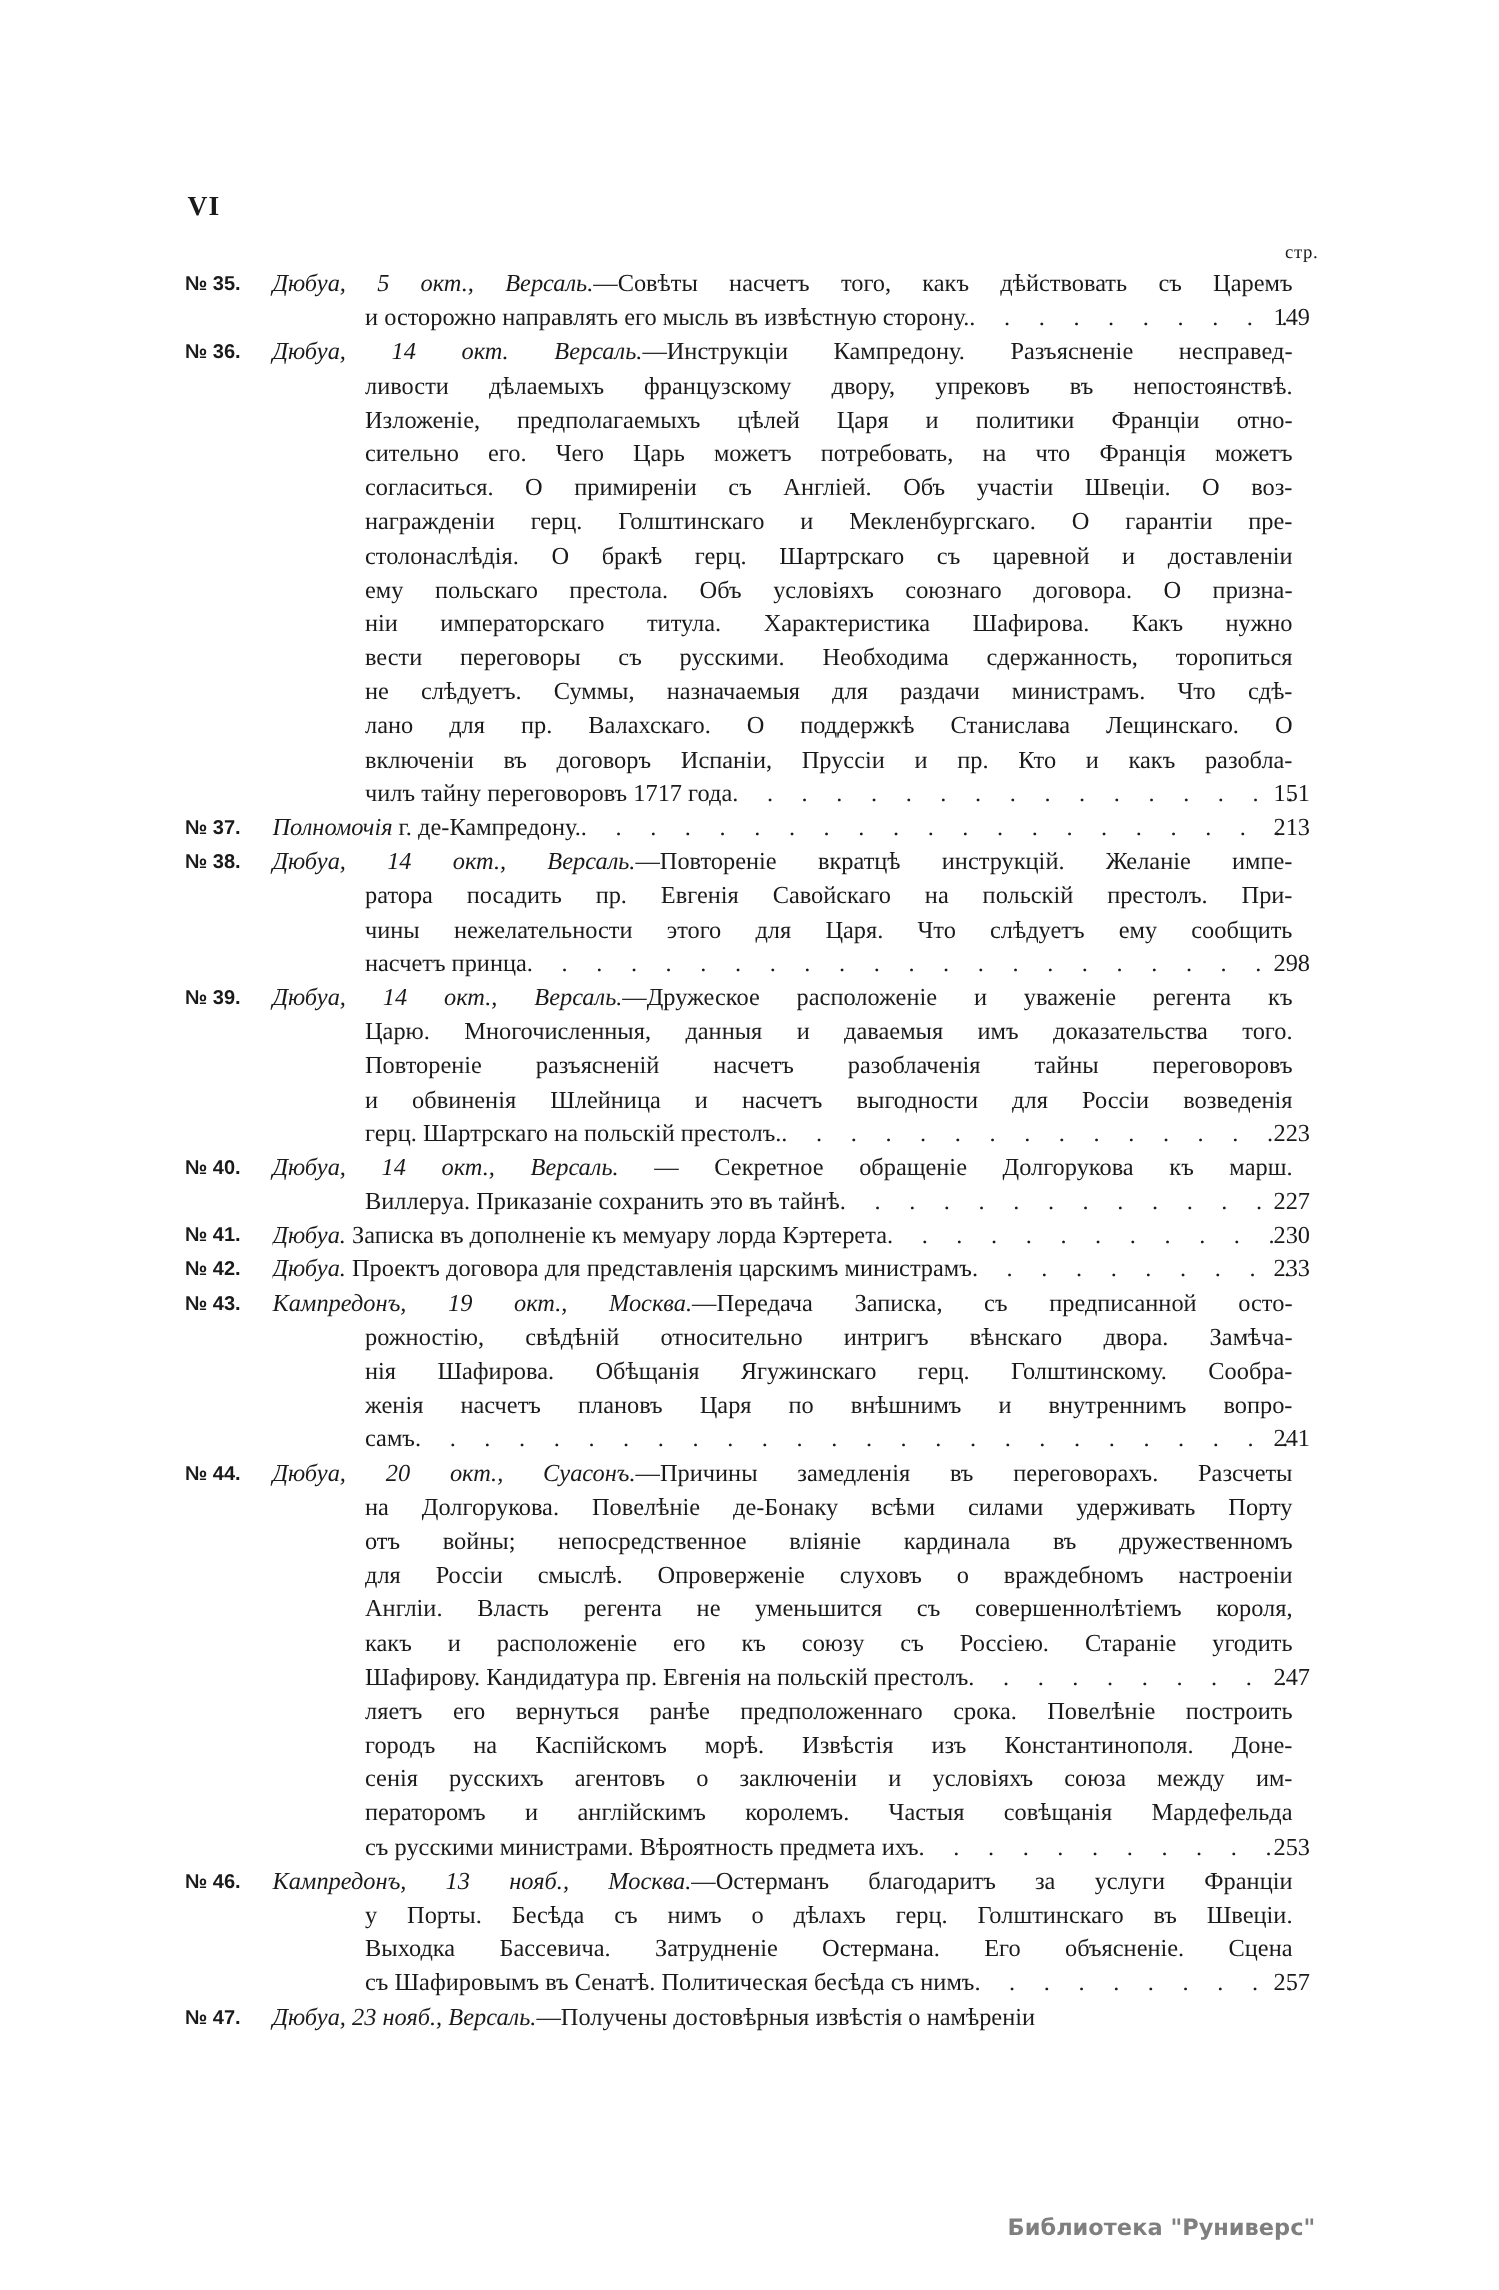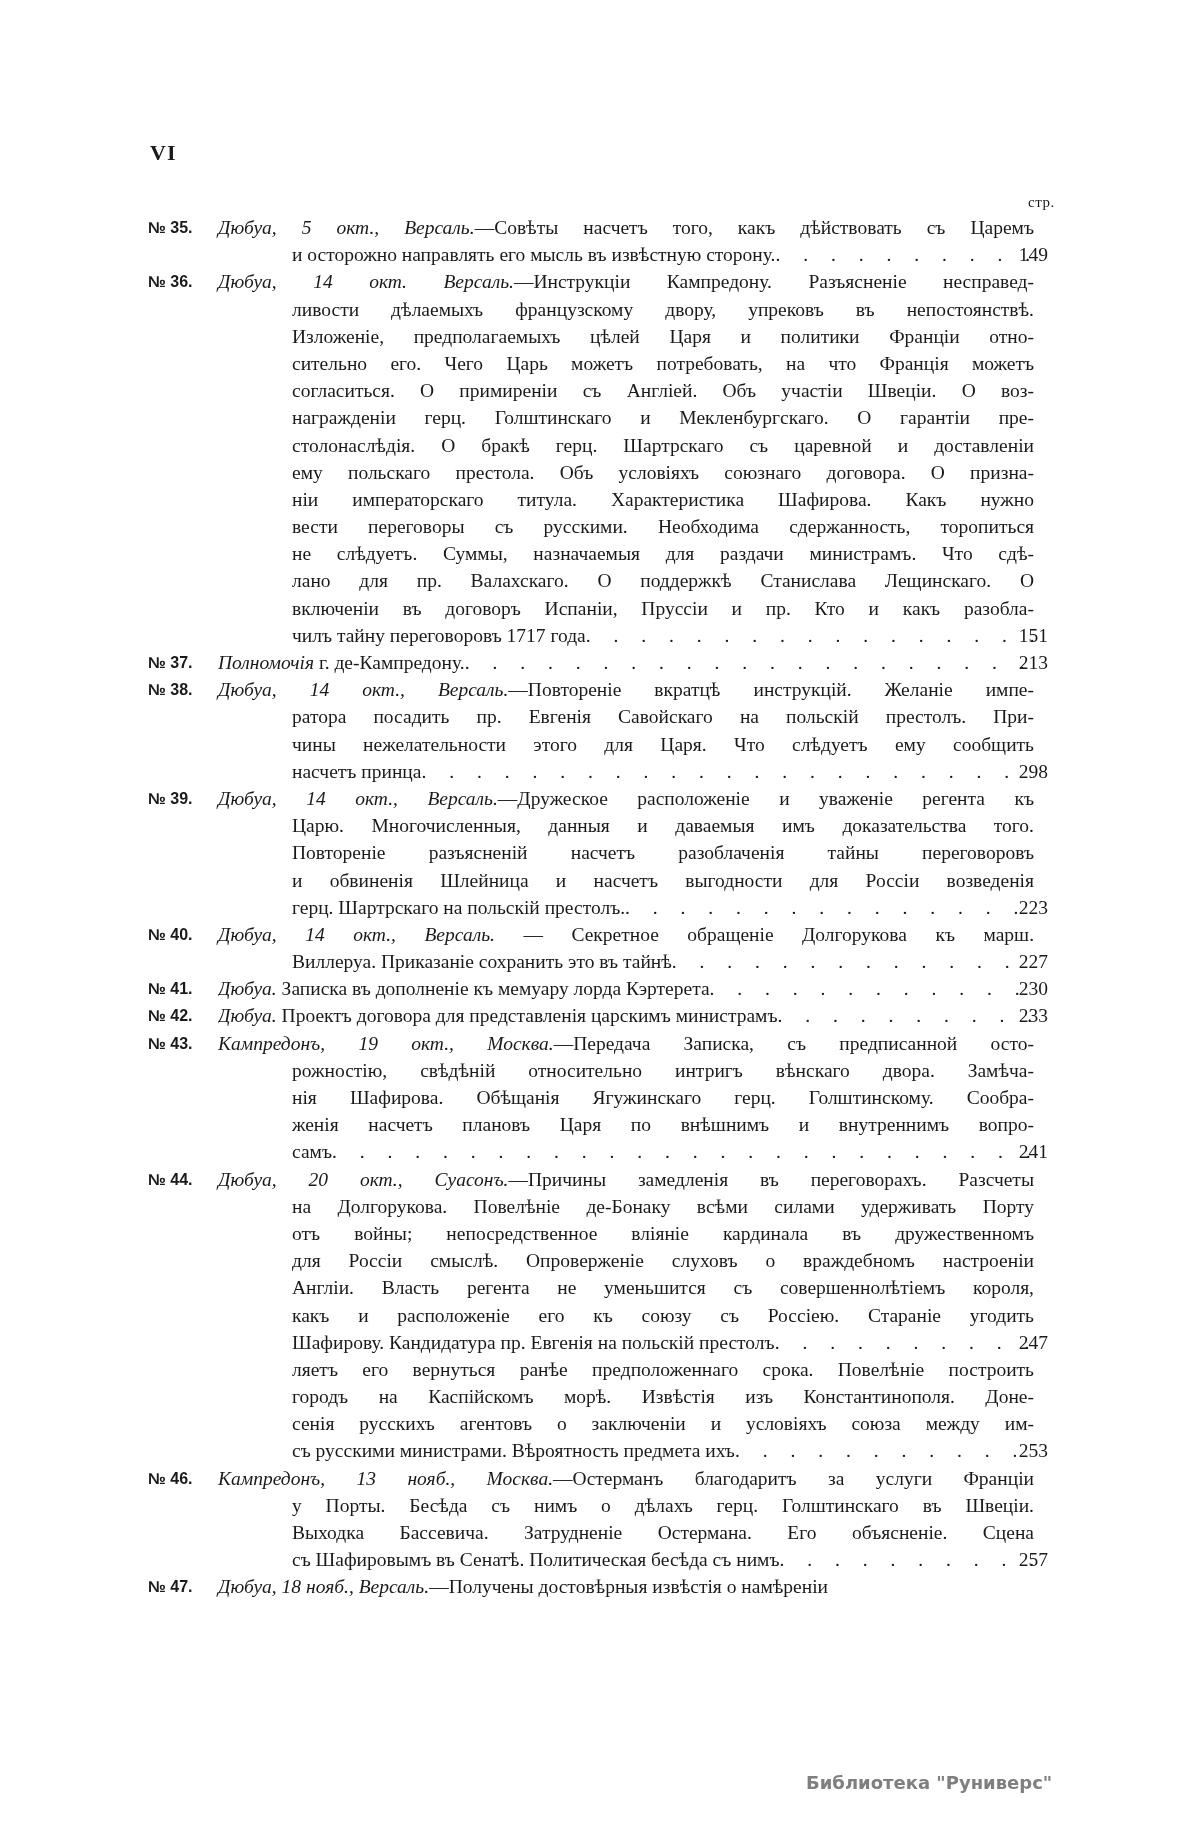--- a/index.html
+++ b/index.html
@@ -2,21 +2,21 @@
 <html><head>
 <meta charset="utf-8">
 <style>
   html, body { margin: 0; padding: 0; background: #ffffff; }
   body {
     width: 1199px; height: 1832px; position: relative; overflow: hidden;
     font-family: "Liberation Serif", "DejaVu Serif", serif;
     color: #1a1a1a;
   }
   .page-num {
-    position: absolute; left: 150px; top: 140px;
+    position: absolute; left: 150px; top: 152px;
     font-size: 22px; font-weight: bold; letter-spacing: 1px;
   }
   .col-head {
     position: absolute; left: 1028px; top: 194px;
     font-size: 15px; letter-spacing: 0.5px;
   }
   .toc {
     position: absolute; left: 148px; top: 214px; width: 900px;
   }
   .entry { position: relative; }
@@ -225,20 +225,23 @@
       <div class="line">
         <span class="cont"><span>ляетъ его вернуться ранѣе предположеннаго срока. Повелѣніе построить</span></span>
       </div>
       <div class="line">
         <span class="cont"><span>городъ на Каспійскомъ морѣ. Извѣстія изъ Константинополя. Доне-</span></span>
       </div>
       <div class="line">
         <span class="cont"><span>сенія русскихъ агентовъ о заключеніи и условіяхъ союза между им-</span></span>
       </div>
       <div class="line">
+        <span class="cont"><span>ператоромъ и англійскимъ королемъ. Частыя совѣщанія Мардефельда</span></span>
+      </div>
+      <div class="line">
         <span class="cont last" style="overflow: hidden; text-align: left; text-align-last: left;"><span>съ русскими министрами. Вѣроятность предмета ихъ</span><span class="dots">. . . . . . . . . . . . . . . . . . . . . . . . . .</span></span>
         <span class="page">253</span>
       </div>
     </div>
     <div class="entry">
       <div class="line">
         <span class="num">№ 46.</span>
         <span class="first"><span class="src">Кампредонъ, 13 нояб., Москва.</span><span>—Остерманъ благодаритъ за услуги Франціи</span></span>
       </div>
       <div class="line">
@@ -248,18 +251,18 @@
         <span class="cont"><span>Выходка Бассевича. Затрудненіе Остермана. Его объясненіе. Сцена</span></span>
       </div>
       <div class="line">
         <span class="cont last" style="overflow: hidden; text-align: left; text-align-last: left;"><span>съ Шафировымъ въ Сенатѣ. Политическая бесѣда съ нимъ</span><span class="dots">. . . . . . . . . . . . . . . . . . . . . . . . . .</span></span>
         <span class="page">257</span>
       </div>
     </div>
     <div class="entry">
       <div class="line">
         <span class="num">№ 47.</span>
-        <span class="first last"><span class="src">Дюбуа, 18 нояб., Версаль.</span><span>—Получены достовѣрныя извѣстія о намѣреніи</span></span>
+        <span class="first last"><span class="src">Дюбуа, 23 нояб., Версаль.</span><span>—Получены достовѣрныя извѣстія о намѣреніи</span></span>
       </div>
     </div>
   </div>
 
 <div class="watermark">Библиотека "Руниверс"</div>
 
 </body></html>

